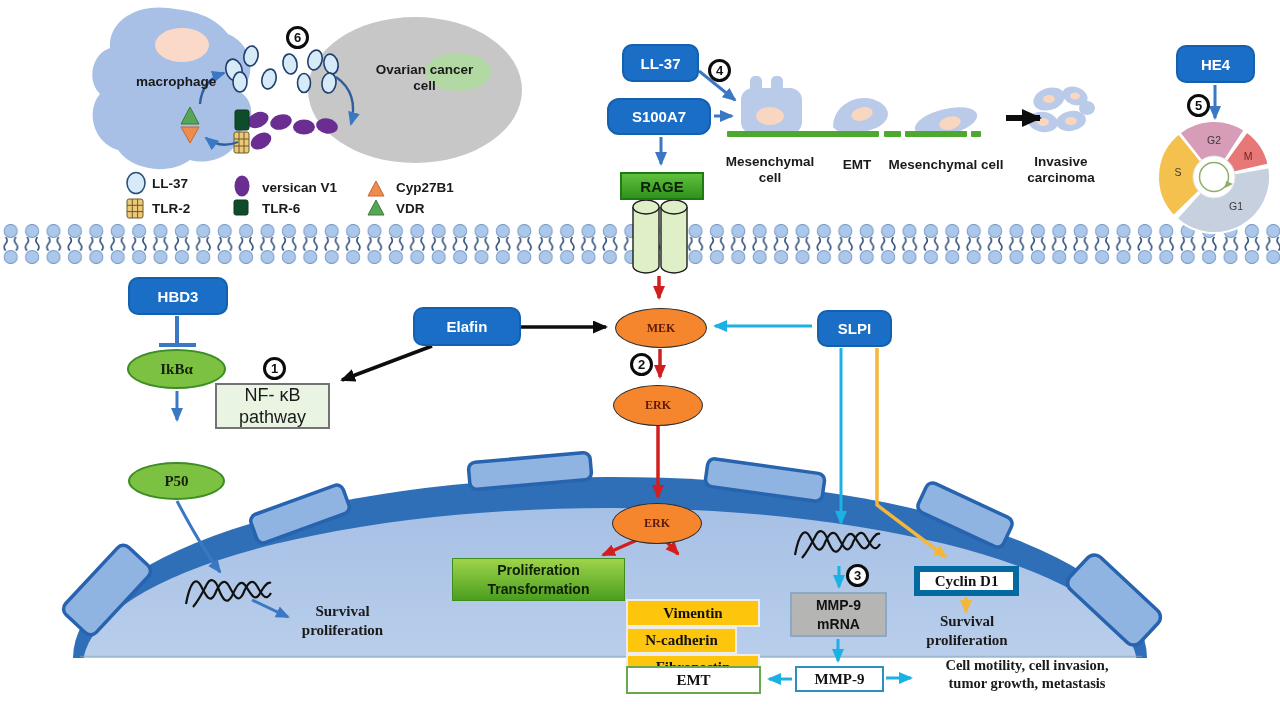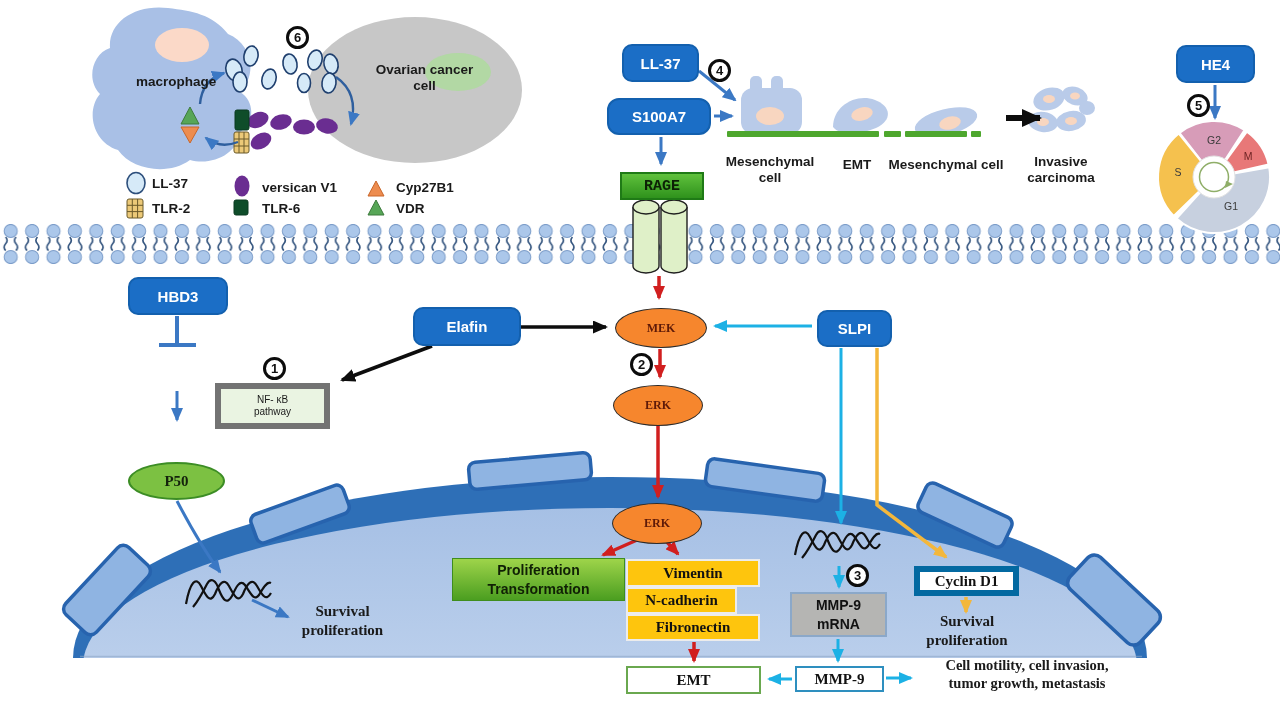--- a/index.html
+++ b/index.html
@@ -12,26 +12,26 @@
            font-weight:700;font-size:15px;display:flex;align-items:center;justify-content:center;}
   .greenellipse{background:#7cc142;border:2px solid #3c8d25;border-radius:50%;
            font-family:"Liberation Serif",serif;font-weight:700;font-size:15px;color:#14230c;
            display:flex;align-items:center;justify-content:center;}
   .orangeellipse{background:#f6862d;border:1.5px solid #2b2b2b;border-radius:50%;
            font-family:"Liberation Serif",serif;font-weight:700;font-size:12px;color:#5e1a08;
            display:flex;align-items:center;justify-content:center;}
   .circnum{width:23px;height:23px;border-radius:50%;border:3px solid #0c0c0c;background:#fff;
            font-weight:700;font-size:13px;color:#111;display:flex;align-items:center;justify-content:center;}
   .ragebox{background:linear-gradient(180deg,#5fc13c,#2f921c);border:2px solid #1f7a16;
-           color:#0c2005;font-weight:700;font-size:15px;display:flex;align-items:center;justify-content:center;font-family:Liberation Mono, monospace;}
-  .nfkb{background:#eaf4e2;border:6px solid #737373;font-size:10px;color:#1a1a1a;line-height:1.25;}
+           color:#0c2005;font-weight:700;font-size:15px;display:flex;align-items:center;justify-content:center;}
+  .nfkb{background:#eaf4e2;border:2px solid #737373;font-size:18px;color:#1a1a1a;line-height:1.25;}
   .prolif{background:linear-gradient(180deg,#9ed44a,#4b9e20);border:1px solid #3f8d1d;
           font-weight:700;font-size:14px;color:#102005;line-height:1.3;}
   .ybox{background:#fec50d;border:2px solid #ececec;font-family:"Liberation Serif",serif;
-        font-weight:700;font-size:15px;color:#111;display:flex;align-items:center;justify-content:center;}
+        font-weight:700;font-size:15px;color:#111;display:flex;align-items:center;justify-content:center;margin-top:40px;}
   .whitebox{background:#fff;font-family:"Liberation Serif",serif;font-weight:700;font-size:15px;color:#111;
         display:flex;align-items:center;justify-content:center;}
   .graybox{background:#b5b5b3;border:2px solid #8ba8c9;font-weight:700;font-size:14px;color:#111;line-height:1.3;}
   .lbl{color:#1a1a1a;font-size:13.5px;font-weight:600;line-height:1.15;}
   .seriflbl{font-family:"Liberation Serif",serif;font-weight:700;font-size:15px;color:#1a1a1a;line-height:1.25;}
   .phase{font-size:10.5px;font-weight:400;color:#3a3a3a;}
 </style>
 </head>
 <body>
 
@@ -279,23 +279,24 @@
 <div class="abs lbl flexc" style="left:1010px;top:154px;width:102px">
   <span>Invasive</span>
   <span>carcinoma</span>
 </div>
 
 <div class="abs bluebox" style="left:1176px;top:45px;width:79px;height:38px">HE4</div>
 <div class="abs circnum" style="left:1187px;top:94px">5</div>
 <div class="abs phase" style="left:1200px;top:134px;width:28px;text-align:center">G2</div>
 <div class="abs phase" style="left:1238px;top:150px;width:20px;text-align:center;color:#6e2424">M</div>
 <div class="abs phase" style="left:1170px;top:166px;width:16px;text-align:center">S</div>
-<div class="abs phase" style="left:1224px;top:200px;width:24px;">G1</div>
+<div class="abs phase" style="left:1224px;top:200px;width:24px;text-align:center">G1</div>
 
 <div class="abs bluebox" style="left:128px;top:277px;width:100px;height:38px">HBD3</div>
+<div class="abs greenellipse" style="left:127px;top:349px;width:99px;height:40px">IkBα</div>
 <div class="abs circnum" style="left:263px;top:357px">1</div>
 <div class="abs nfkb flexc" style="left:215px;top:383px;width:115px;height:46px">
   <span>NF- κB</span>
   <span>pathway</span>
 </div>
 <div class="abs greenellipse" style="left:128px;top:462px;width:97px;height:38px">P50</div>
 <div class="abs seriflbl flexc" style="left:280px;top:602px;width:125px">
   <span>Survival</span>
   <span>proliferation</span>
 </div>

